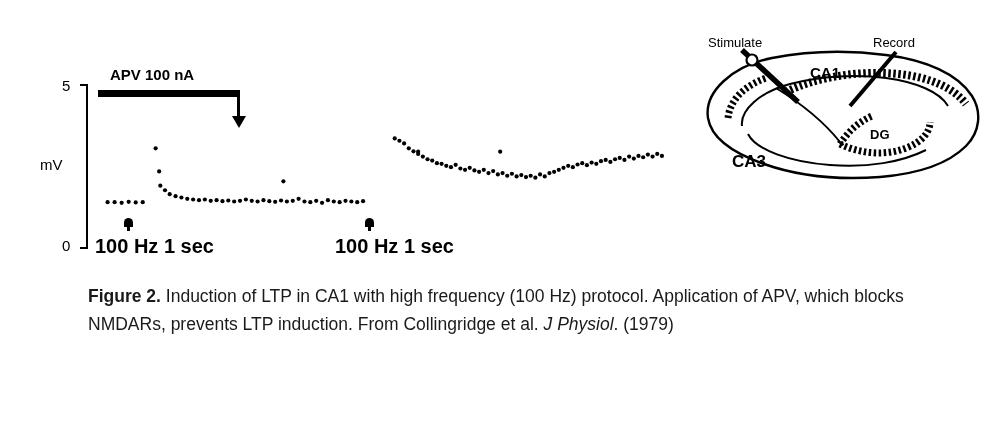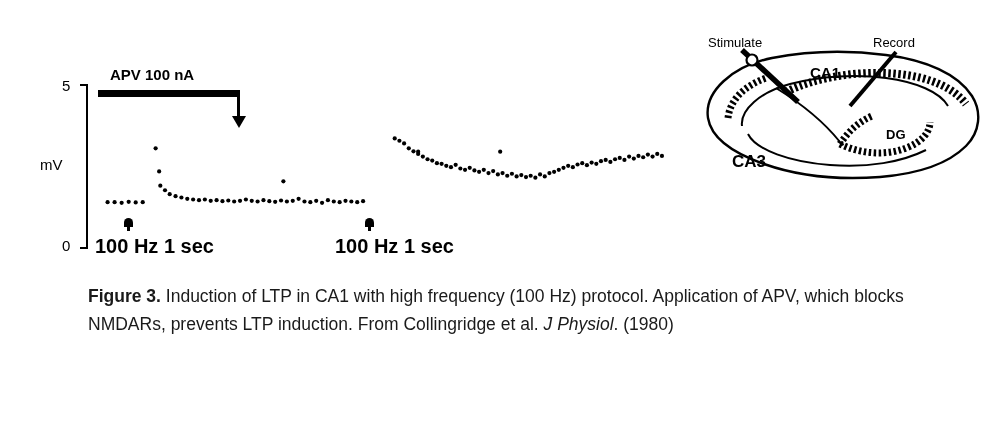--- a/index.html
+++ b/index.html
@@ -172,21 +172,21 @@
   }
   .diagram-label {
     position: absolute;
     font-size: 12.5px;
     color: #000;
     white-space: nowrap;
   }
   .lbl-stimulate { left: 18px; top: 13px; font-size: 13px; }
   .lbl-record { left: 183px; top: 13px; font-size: 13px; }
   .lbl-ca1 { left: 120px; top: 42px; font-weight: bold; font-size: 15px; }
-  .lbl-dg { left: 180px; top: 105px; font-weight: bold; font-size: 13px; margin-left: 16px; }
+  .lbl-dg { left: 180px; top: 105px; font-weight: bold; font-size: 13px; }
   .lbl-ca3 { left: 42px; top: 130px; font-weight: bold; font-size: 17px; }
 
   
   .caption {
     position: absolute;
     left: 88px;
     top: 282px;
     width: 880px;
     font-size: 17.5px;
     line-height: 1.62;
@@ -365,16 +365,16 @@
       </svg>
       <div class="diagram-label lbl-stimulate">Stimulate</div>
       <div class="diagram-label lbl-record">Record</div>
       <div class="diagram-label lbl-ca1">CA1</div>
       <div class="diagram-label lbl-dg">DG</div>
       <div class="diagram-label lbl-ca3">CA3</div>
     </div>
   </div>
 
   <div class="caption">
-    <b>Figure 3.</b><span> Induction of LTP in CA1 with high frequency (100 Hz) protocol. Application of APV, which blocks NMDARs, prevents LTP induction. From Collingridge et al. </span><i>J Physiol</i><span>. (1980)</span>
+    <b>Figure 2.</b><span> Induction of LTP in CA1 with high frequency (100 Hz) protocol. Application of APV, which blocks NMDARs, prevents LTP induction. From Collingridge et al. </span><i>J Physiol</i><span>. (1979)</span>
   </div>
 
 </div>
 
 </body></html>

